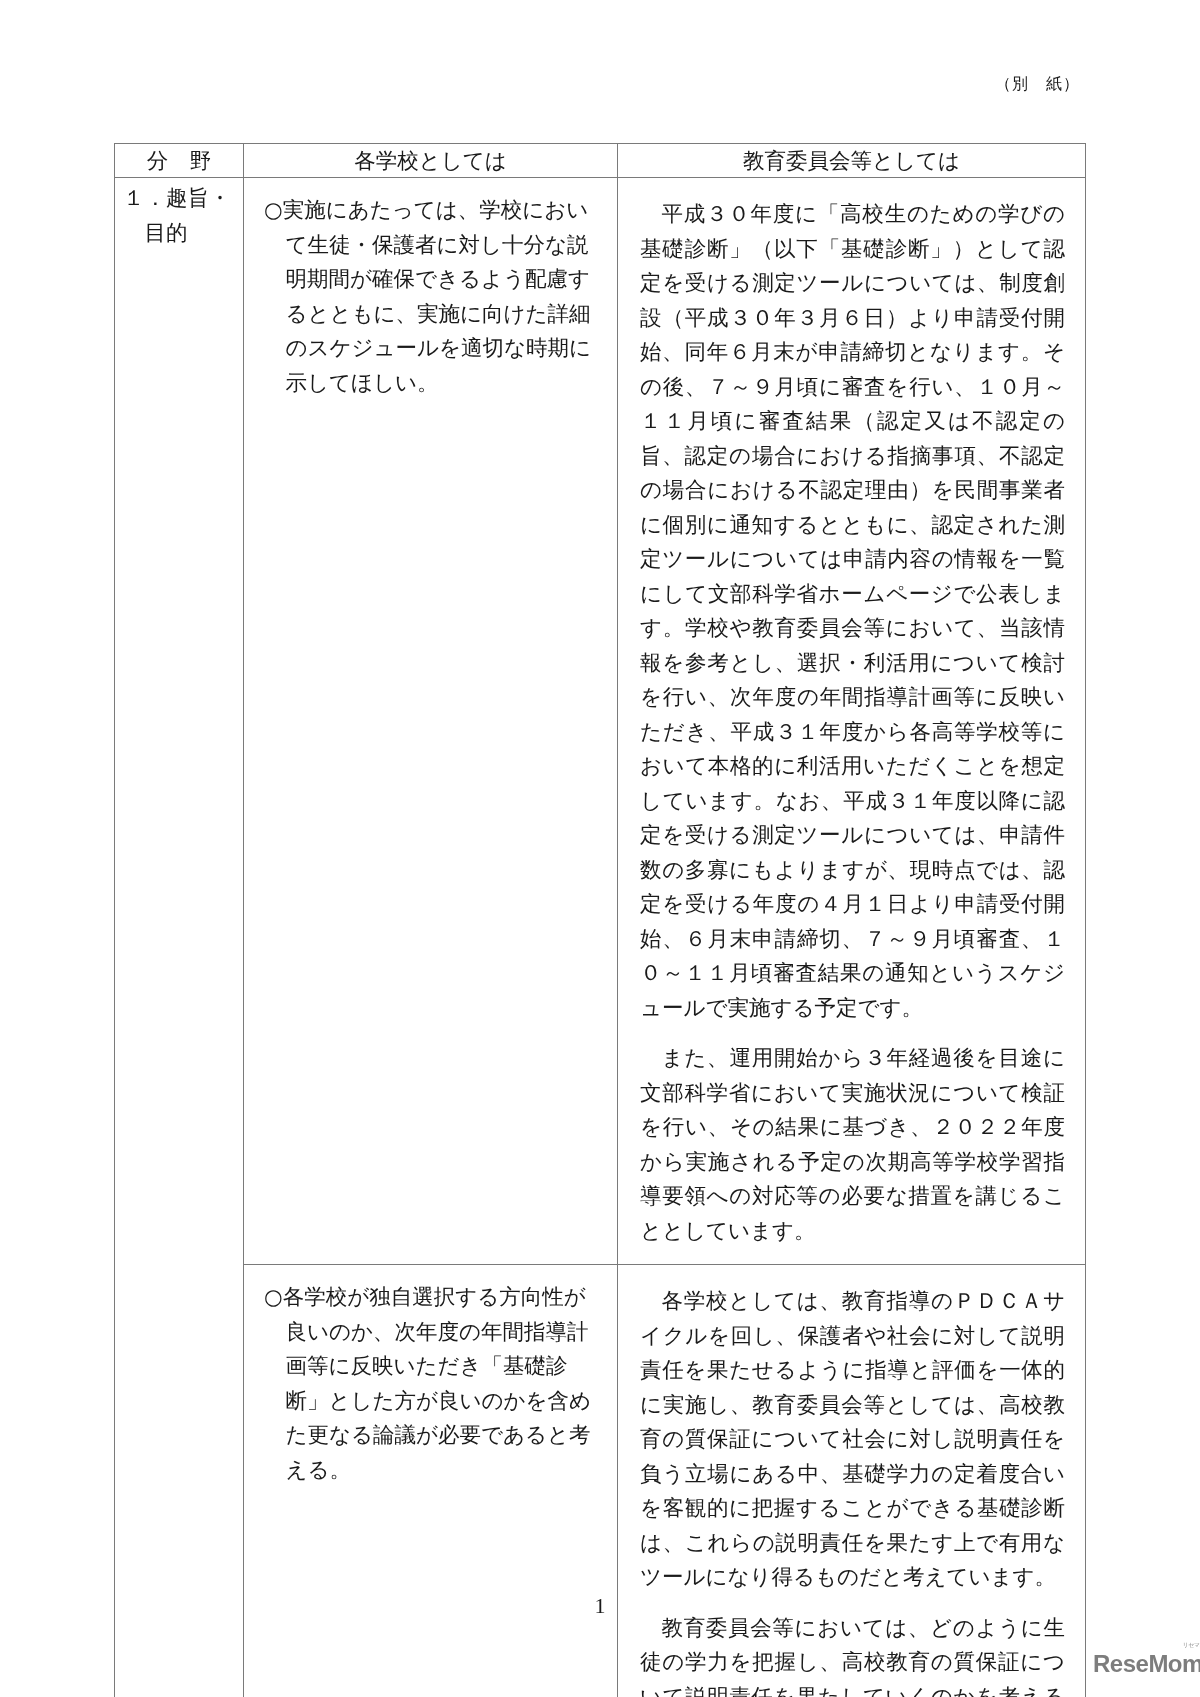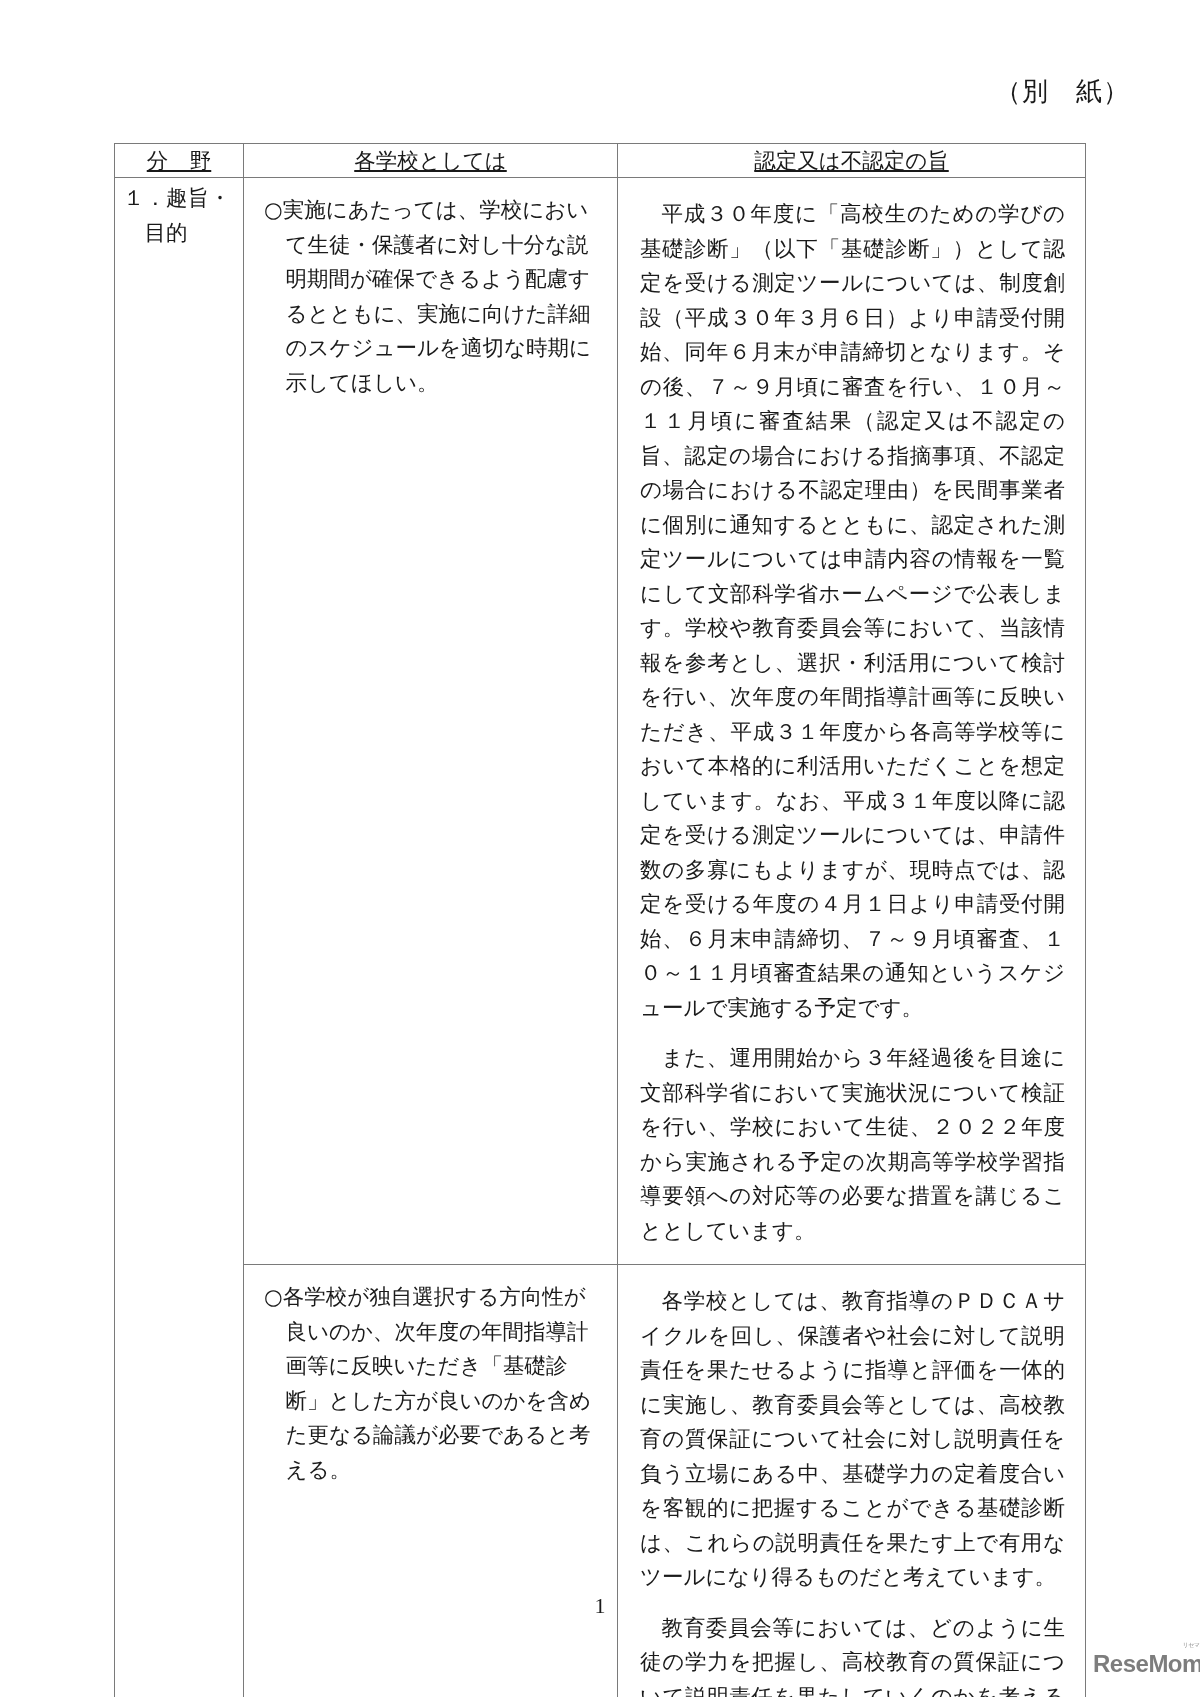--- a/index.html
+++ b/index.html
@@ -12,21 +12,21 @@
       height: 1697px;
       position: relative;
       overflow: hidden;
       font-family: "DejaVu Serif", "Liberation Serif", serif;
       color: #1a1a1a;
     }
     .attachment-label {
       position: absolute;
       top: 74px;
       left: 995px;
-      font-size: 26px;
+      font-size: 16px;
       letter-spacing: 1px;
       white-space: pre;
     }
     .doc-table {
       position: absolute;
       top: 143px;
       left: 114px;
       width: 971px;
       border-collapse: collapse;
       table-layout: fixed;
@@ -36,21 +36,20 @@
       border: 1.5px solid #7a7a7a;
       padding: 0;
       vertical-align: top;
     }
     .doc-table th {
       font-weight: normal;
       height: 33px;
       line-height: 33px;
       text-align: center;
       white-space: pre;
-      text-decoration: underline;
     }
     .col-field { width: 129px; }
     .col-opinion { width: 374px; }
     .col-view { width: 468px; }
 
     .field-cell {
       padding: 3px 6px 0 8px !important;
       line-height: 34.5px;
       border-bottom: 1.5px solid #7a7a7a;
     }
@@ -119,36 +118,36 @@
 <table class="doc-table">
   <colgroup>
     <col class="col-field">
     <col class="col-opinion">
     <col class="col-view">
   </colgroup>
   <thead>
     <tr>
       <th>分　野</th>
       <th>各学校としては</th>
-      <th>認定又は不認定の旨</th>
+      <th>教育委員会等としては</th>
     </tr>
   </thead>
   <tbody>
     <tr class="row-a">
       <td class="field-cell" rowspan="2">
         <span class="field-line">１．趣旨・</span>
         <span class="field-line">　目的</span>
       </td>
       <td class="opinion-cell">
         <p class="opinion">○実施にあたっては、学校において生徒・保護者に対し十分な説明期間が確保できるよう配慮するとともに、実施に向けた詳細のスケジュールを適切な時期に示してほしい。</p>
       </td>
       <td class="view-cell">
         <div class="view-block">
           <p class="view-paragraph">平成３０年度に「高校生のための学びの基礎診断」（以下「基礎診断」）として認定を受ける測定ツールについては、制度創設（平成３０年３月６日）より申請受付開始、同年６月末が申請締切となります。その後、７～９月頃に審査を行い、１０月～１１月頃に審査結果（認定又は不認定の旨、認定の場合における指摘事項、不認定の場合における不認定理由）を民間事業者に個別に通知するとともに、認定された測定ツールについては申請内容の情報を一覧にして文部科学省ホームページで公表します。学校や教育委員会等において、当該情報を参考とし、選択・利活用について検討を行い、次年度の年間指導計画等に反映いただき、平成３１年度から各高等学校等において本格的に利活用いただくことを想定しています。なお、平成３１年度以降に認定を受ける測定ツールについては、申請件数の多寡にもよりますが、現時点では、認定を受ける年度の４月１日より申請受付開始、６月末申請締切、７～９月頃審査、１０～１１月頃審査結果の通知というスケジュールで実施する予定です。</p>
-          <p class="view-paragraph">また、運用開始から３年経過後を目途に文部科学省において実施状況について検証を行い、学校において生徒、２０２２年度から実施される予定の次期高等学校学習指導要領への対応等の必要な措置を講じることとしています。</p>
+          <p class="view-paragraph">また、運用開始から３年経過後を目途に文部科学省において実施状況について検証を行い、その結果に基づき、２０２２年度から実施される予定の次期高等学校学習指導要領への対応等の必要な措置を講じることとしています。</p>
         </div>
       </td>
     </tr>
     <tr class="row-b">
       <td class="opinion-cell">
         <p class="opinion">○各学校が独自選択する方向性が良いのか、次年度の年間指導計画等に反映いただき「基礎診断」とした方が良いのかを含めた更なる論議が必要であると考える。</p>
       </td>
       <td class="view-cell">
         <div class="view-block">
           <p class="view-paragraph">各学校としては、教育指導のＰＤＣＡサイクルを回し、保護者や社会に対して説明責任を果たせるように指導と評価を一体的に実施し、教育委員会等としては、高校教育の質保証について社会に対し説明責任を負う立場にある中、基礎学力の定着度合いを客観的に把握することができる基礎診断は、これらの説明責任を果たす上で有用なツールになり得るものだと考えています。</p>

